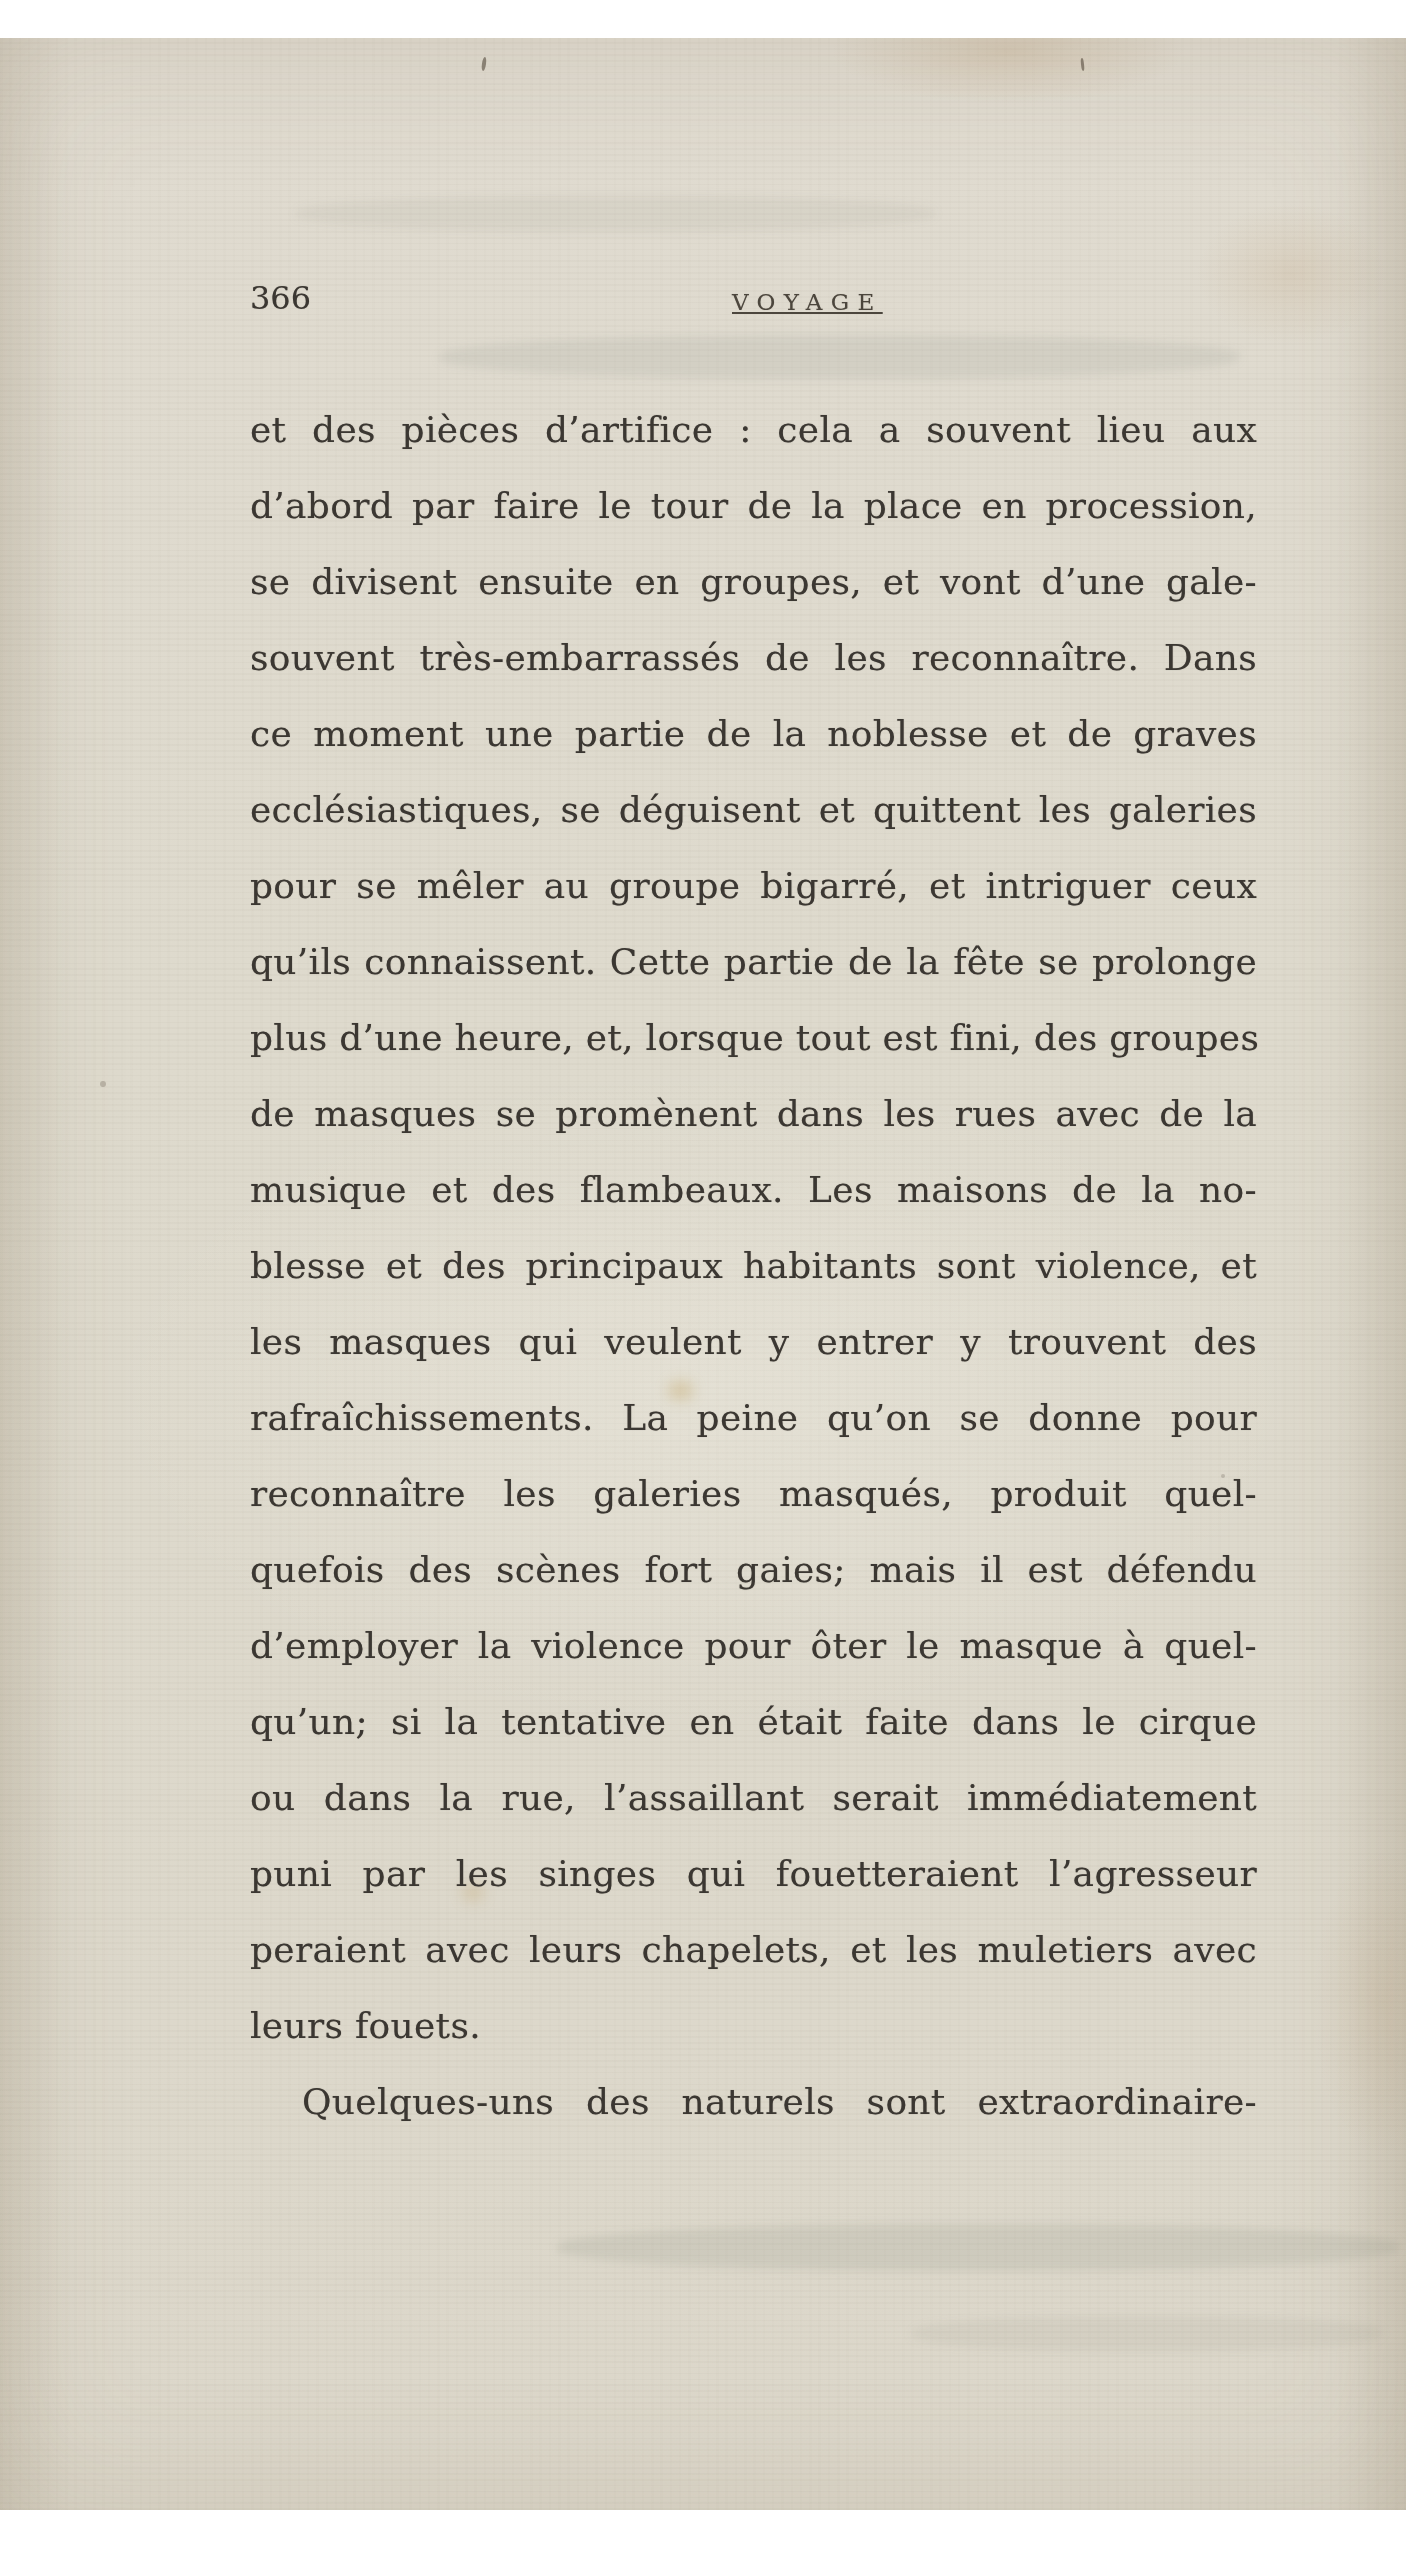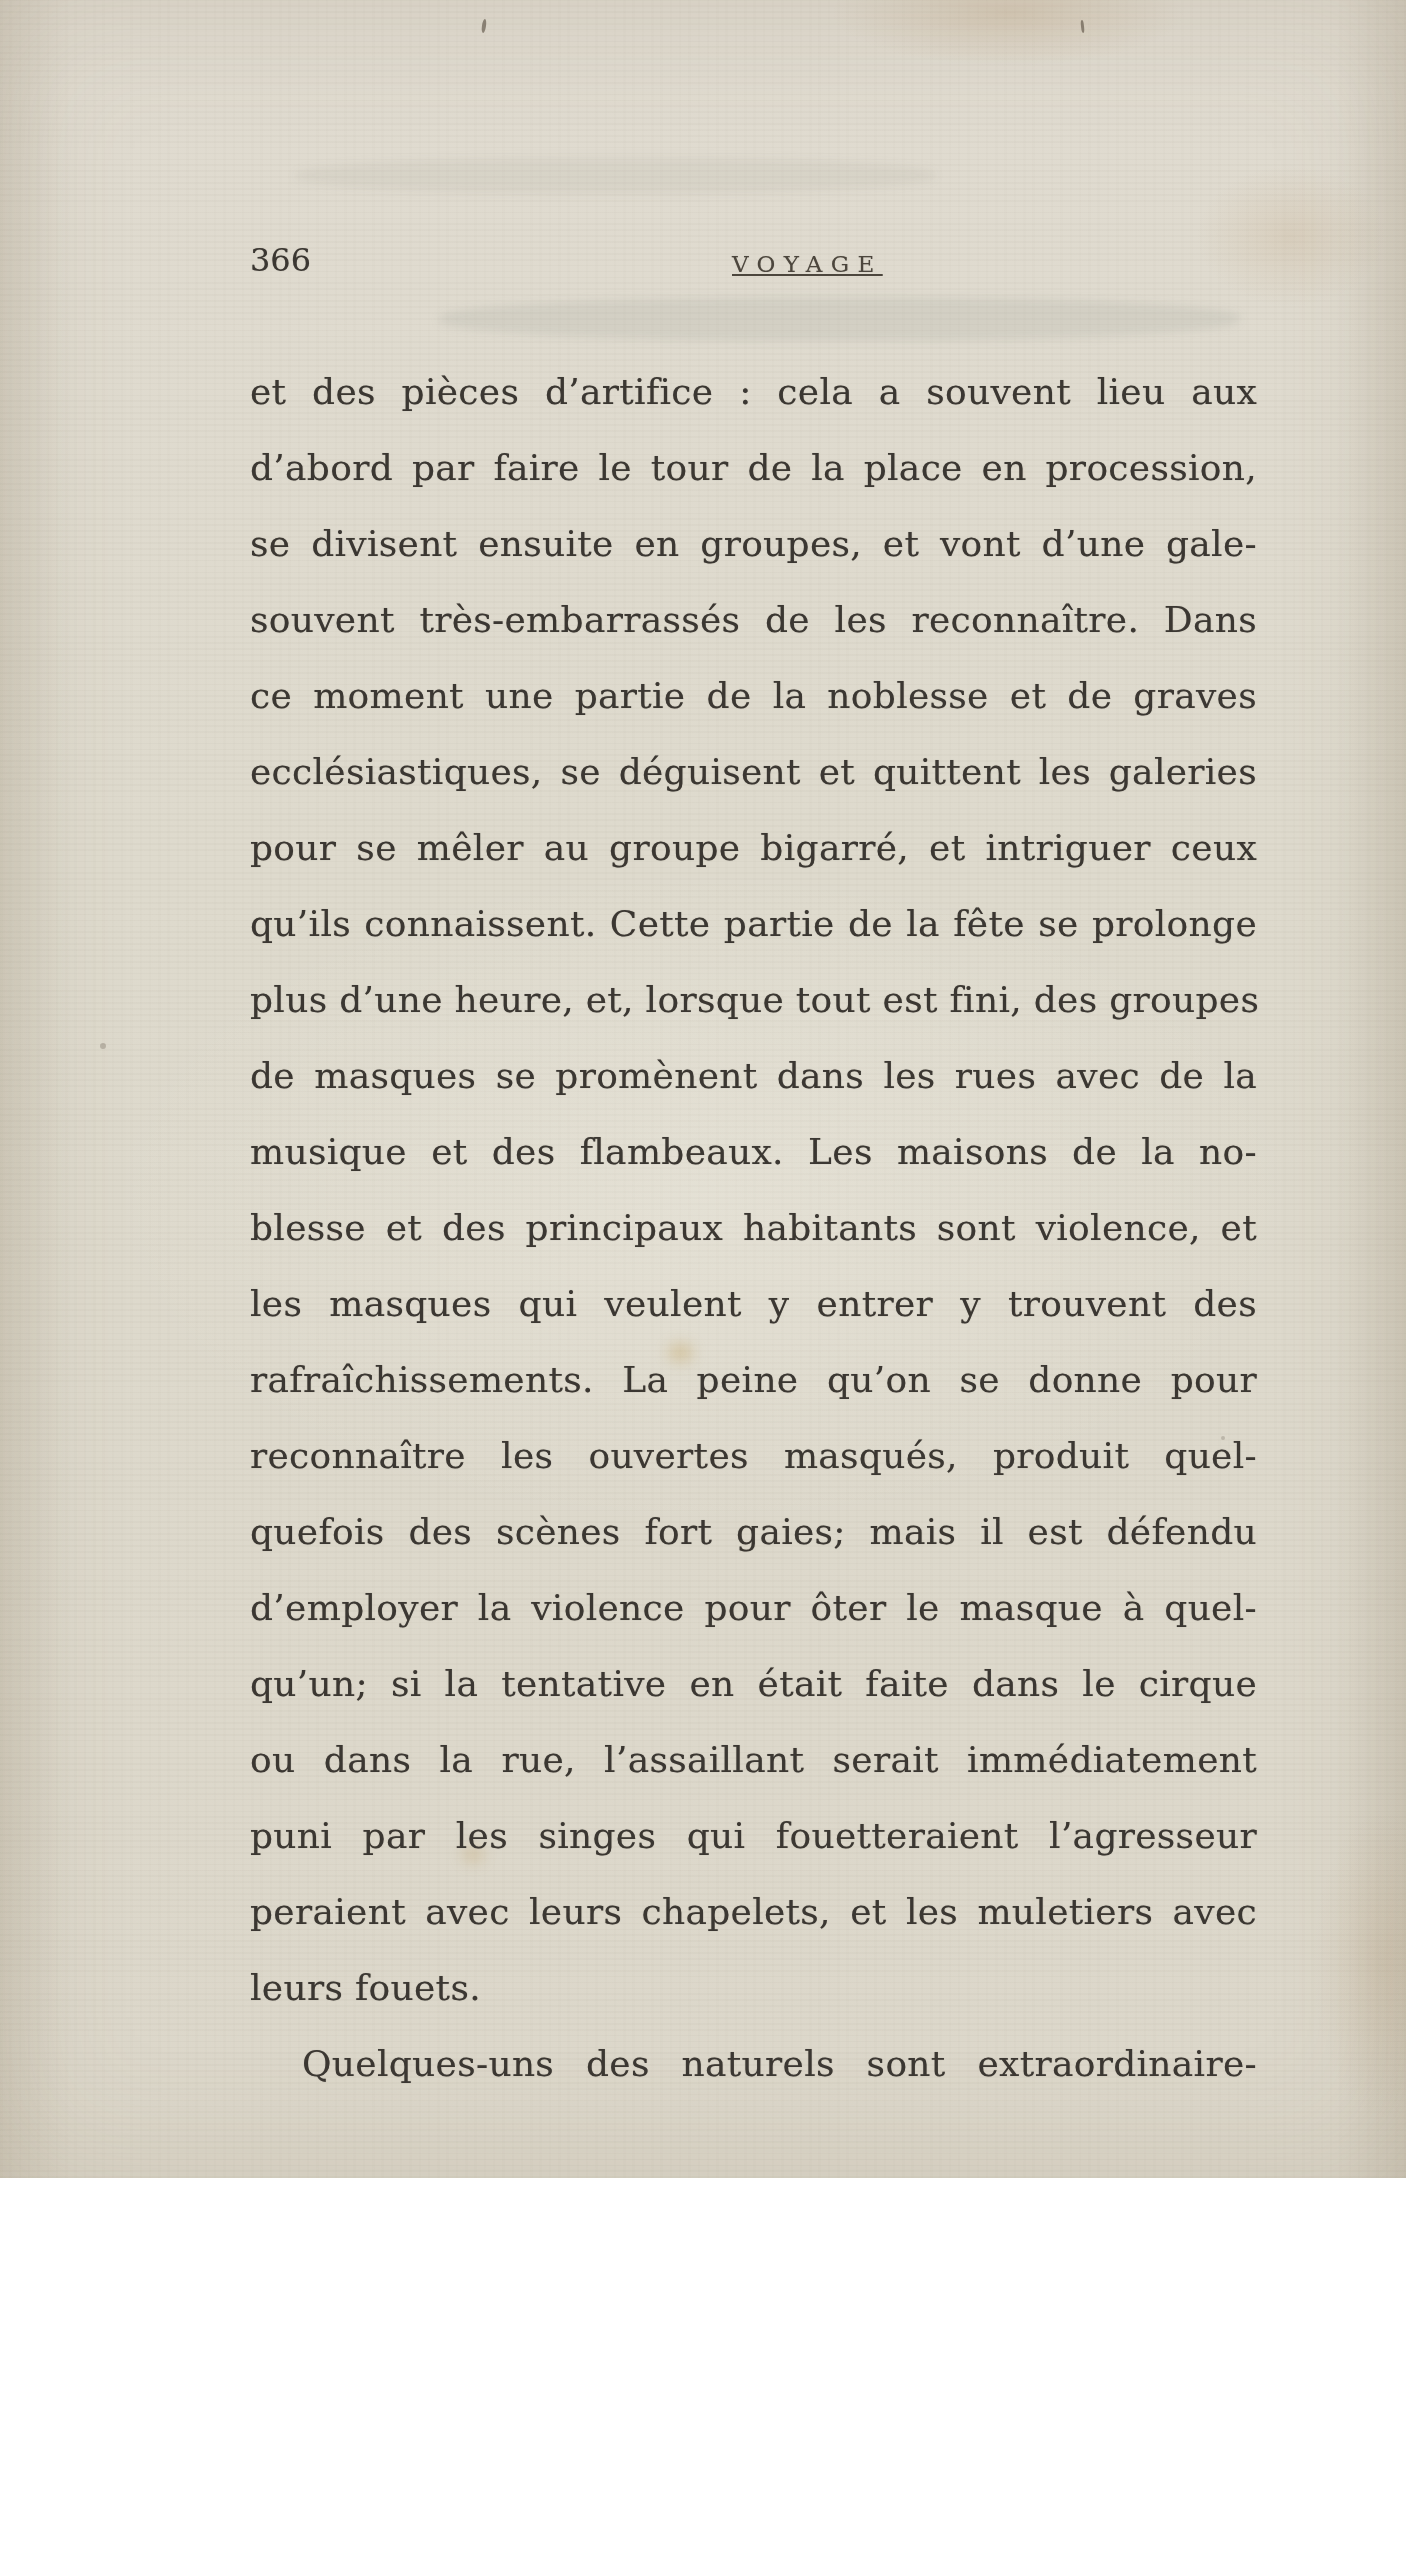--- a/index.html
+++ b/index.html
@@ -7,32 +7,33 @@
     --ink:#3b3732;
     --header-ink:#4c463d;
   }
   html,body{margin:0;padding:0;}
   body{
     width:1407px;height:2576px;
     font-family:"DejaVu Serif","Liberation Serif",serif;
     overflow:hidden;
   }
   .page{
-    position:relative;width:1407px;height:2178px;overflow:hidden;
+    position:relative;width:1407px;height:2472px;overflow:hidden;
     background-color:var(--paper);
     background-image:
       radial-gradient(ellipse 253px 76px at 1008px 12.7px, rgba(164,122,70,.18), rgba(164,122,70,0) 70%),
       radial-gradient(ellipse 135px 101px at 1291px 236px, rgba(172,132,82,.14), rgba(172,132,82,0) 70%),
       radial-gradient(ellipse 101px 219px at 1383px 1965px, rgba(168,128,78,.12), rgba(168,128,78,0) 70%),
       radial-gradient(ellipse 759px 422px at 50% 55%, rgba(255,253,246,.20), rgba(255,253,246,0) 80%),
       repeating-linear-gradient(0deg, rgba(96,86,66,.030) 0px, rgba(96,86,66,.030) 1.7px, rgba(255,255,255,0) 1.7px, rgba(255,255,255,0) 5.9px),
       repeating-linear-gradient(90deg, rgba(96,86,66,.016) 0px, rgba(96,86,66,.016) 2.5px, rgba(255,255,255,0) 2.5px, rgba(255,255,255,0) 9.3px),
       linear-gradient(90deg, rgba(118,102,74,.10) 0%, rgba(118,102,74,0) 5%, rgba(118,102,74,0) 95%, rgba(118,102,74,.12) 100%),
       linear-gradient(180deg, #e0dbd0 0%, #dedacd 40%, #dcd7ca 100%);
     box-shadow: inset 0 0 135px rgba(122,104,74,.16);
+    margin-top: 38px;
   }
 
   
   .pagenum{
     position:absolute;left:250px;top:241px;
     font-size:32px;color:var(--ink);
     text-shadow:0 0 0.8px rgba(58,52,44,.40);
   }
   .running{
     position:absolute;left:732px;top:251px;
@@ -103,21 +104,21 @@
     <div class="line">ce moment une partie de la noblesse et de graves</div>
     <div class="line">ecclésiastiques, se déguisent et quittent les galeries</div>
     <div class="line">pour se mêler au groupe bigarré, et intriguer ceux</div>
     <div class="line">qu’ils connaissent. Cette partie de la fête se prolonge</div>
     <div class="line">plus d’une heure, et, lorsque tout est fini, des groupes</div>
     <div class="line">de masques se promènent dans les rues avec de la</div>
     <div class="line">musique et des flambeaux. Les maisons de la no-</div>
     <div class="line">blesse et des principaux habitants sont violence, et</div>
     <div class="line">les masques qui veulent y entrer y trouvent des</div>
     <div class="line">rafraîchissements. La peine qu’on se donne pour</div>
-    <div class="line">reconnaître les ouvertes masqués, produit quel-</div>
+    <div class="line">reconnaître les galeries masqués, produit quel-</div>
     <div class="line">quefois des scènes fort gaies; mais il est défendu</div>
     <div class="line">d’employer la violence pour ôter le masque à quel-</div>
     <div class="line">qu’un; si la tentative en était faite dans le cirque</div>
     <div class="line">ou dans la rue, l’assaillant serait immédiatement</div>
     <div class="line">puni par les singes qui fouetteraient l’agresseur</div>
     <div class="line">peraient avec leurs chapelets, et les muletiers avec</div>
     <div class="line flush">leurs fouets.</div>
     <div class="line indent">Quelques-uns des naturels sont extraordinaire-</div>
   </div>
 

